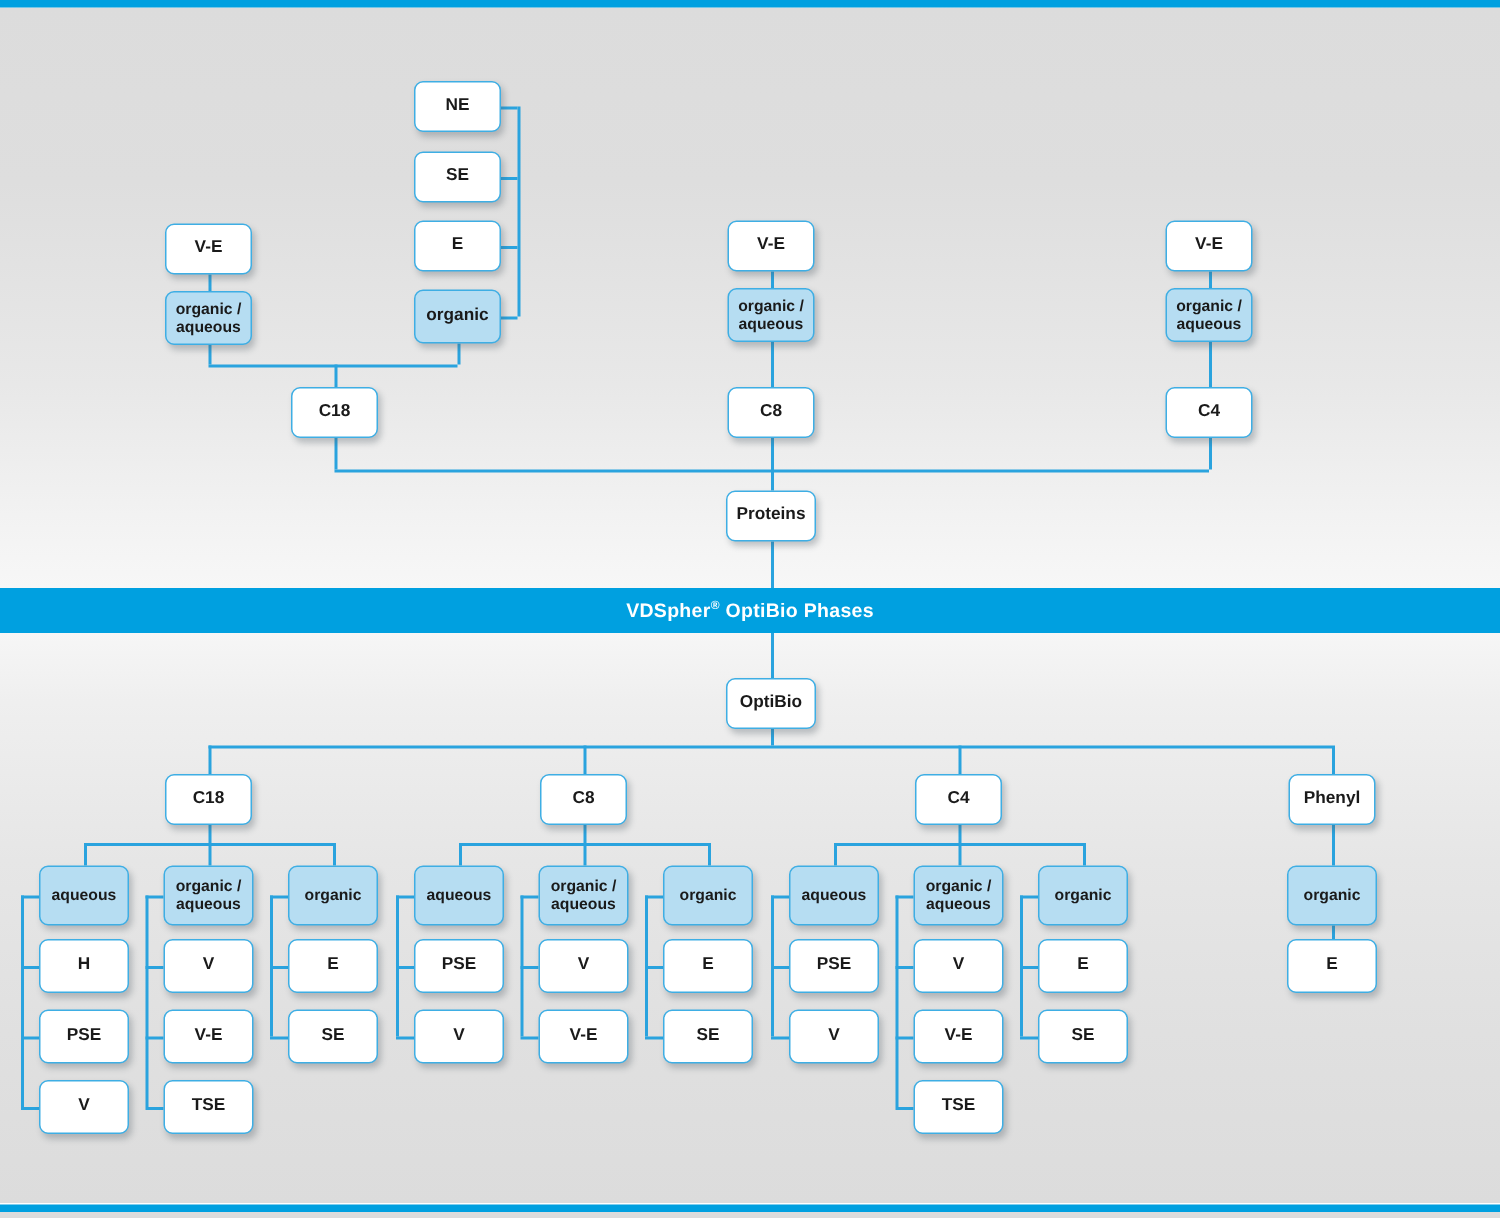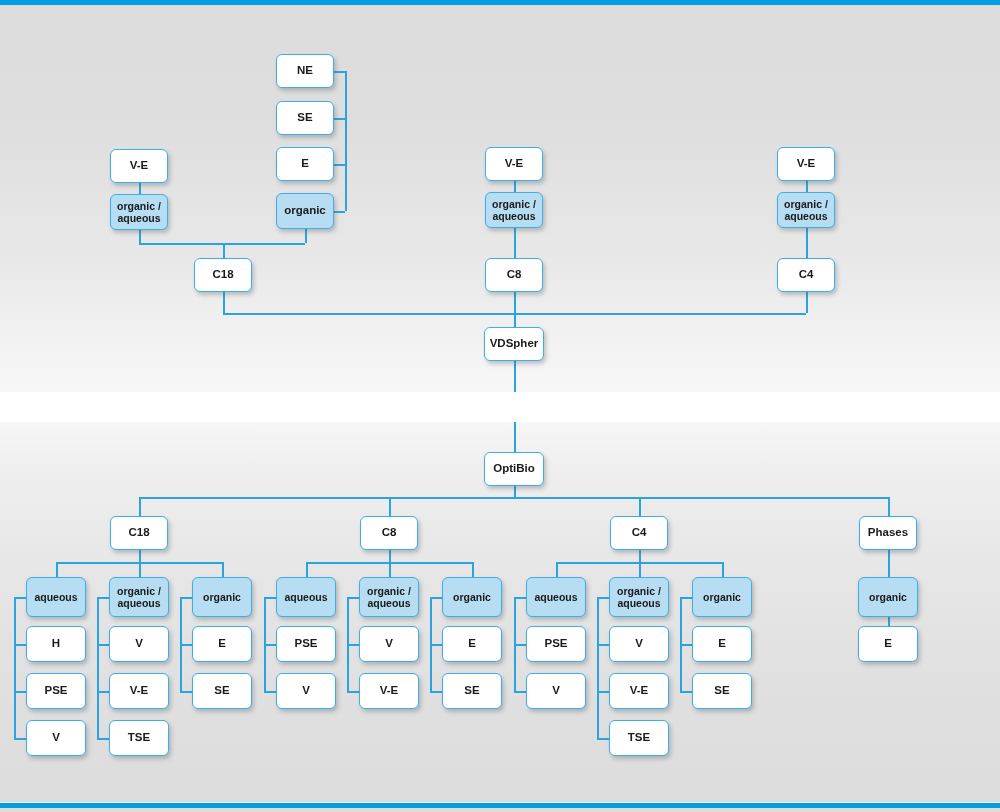--- a/index.html
+++ b/index.html
@@ -51,20 +51,23 @@
 <body>
 
 <div id="stage">
 
   <div class="band" id="band-top"></div>
   <div class="band" id="band-bottom"></div>
   <div class="band" id="rule-top"></div>
   <div class="band" id="rule-bottom"></div>
   <div class="band" id="band-foot"></div>
 
+  <div id="banner">
+    <span class="btxt"><span>VDSpher</span><sup>®</sup><span> OptiBio Phases</span></span>
+  </div>
 
   <div id="lines">
       <div class="ln lnv" style="left: 139px; top: 183px; height: 11px;"></div>
       <div class="ln lnv" style="left: 139px; top: 230px; height: 13px;"></div>
       <div class="ln lnh" style="left: 334px; top: 71px; width: 11px;"></div>
       <div class="ln lnh" style="left: 334px; top: 118px; width: 11px;"></div>
       <div class="ln lnh" style="left: 334px; top: 164px; width: 11px;"></div>
       <div class="ln lnh" style="left: 334px; top: 211px; width: 11px;"></div>
       <div class="ln lnv" style="left: 345px; top: 71px; height: 140px;"></div>
       <div class="ln lnv" style="left: 305px; top: 229px; height: 14px;"></div>
@@ -180,21 +183,21 @@
       <div class="node" style="left: 194px; top: 258px; width: 58px; height: 34px;">
         <span class="lbl">C18</span>
       </div>
       <div class="node" style="left: 485px; top: 258px; width: 58px; height: 34px;">
         <span class="lbl">C8</span>
       </div>
       <div class="node" style="left: 777px; top: 258px; width: 58px; height: 34px;">
         <span class="lbl">C4</span>
       </div>
       <div class="node" style="left: 484px; top: 327px; width: 60px; height: 34px;">
-        <span class="lbl">VDSpher</span>
+        <span class="lbl">Proteins</span>
       </div>
       <div class="node" style="left: 484px; top: 452px; width: 60px; height: 34px;">
         <span class="lbl">OptiBio</span>
       </div>
       <div class="node" style="left: 110px; top: 516px; width: 58px; height: 34px;">
         <span class="lbl">C18</span>
       </div>
       <div class="node blue" style="left: 26px; top: 577px; width: 60px; height: 40px; font-size: 10.5px;">
         <span class="lbl">aqueous</span>
       </div>
@@ -288,21 +291,21 @@
       <div class="node blue" style="left: 692px; top: 577px; width: 60px; height: 40px; font-size: 10.5px;">
         <span class="lbl">organic</span>
       </div>
       <div class="node" style="left: 692px; top: 626px; width: 60px; height: 36px;">
         <span class="lbl">E</span>
       </div>
       <div class="node" style="left: 692px; top: 673px; width: 60px; height: 36px;">
         <span class="lbl">SE</span>
       </div>
       <div class="node" style="left: 859px; top: 516px; width: 58px; height: 34px;">
-        <span class="lbl">Phases</span>
+        <span class="lbl">Phenyl</span>
       </div>
       <div class="node blue" style="left: 858px; top: 577px; width: 60px; height: 40px; font-size: 10.5px;">
         <span class="lbl">organic</span>
       </div>
       <div class="node" style="left: 858px; top: 626px; width: 60px; height: 36px;">
         <span class="lbl">E</span>
       </div>
     </div>
 
 </div>

